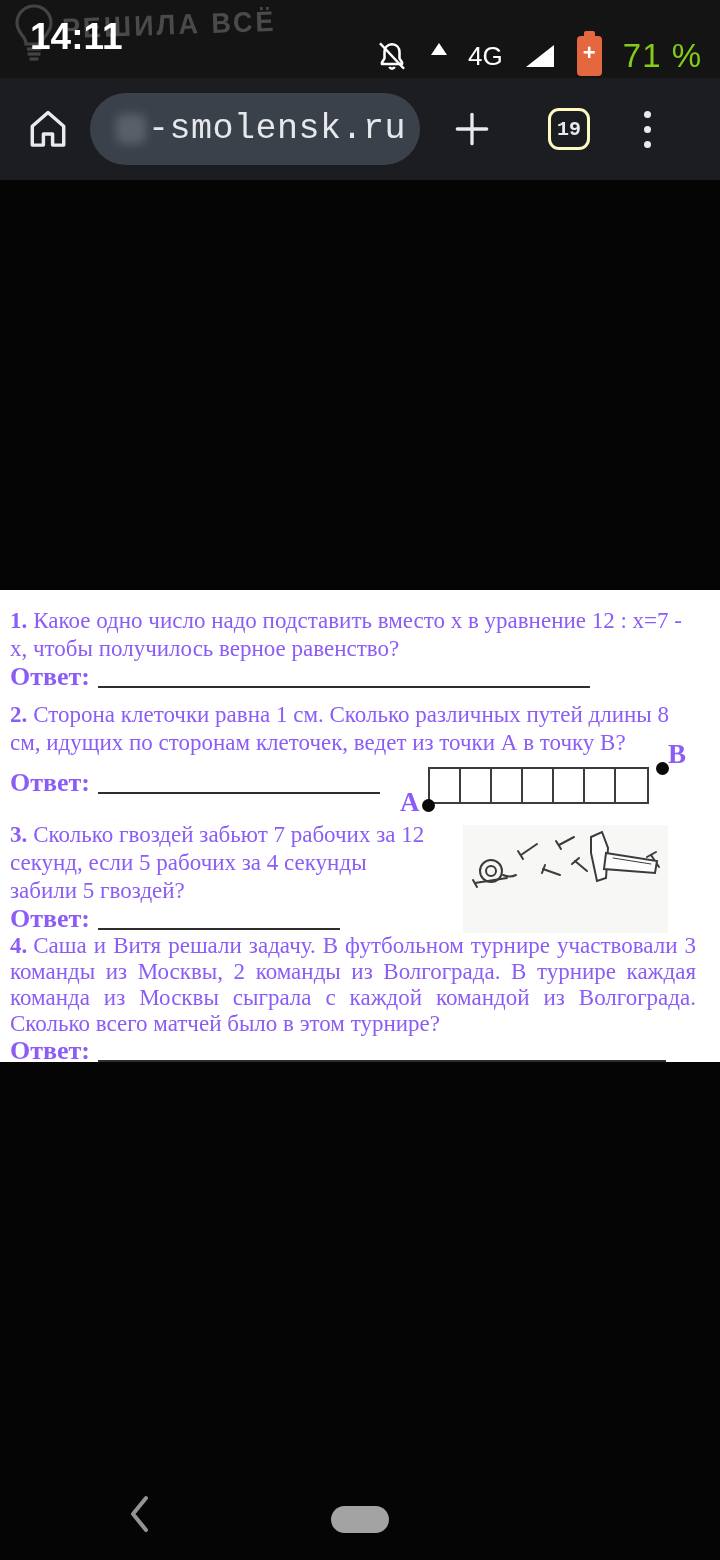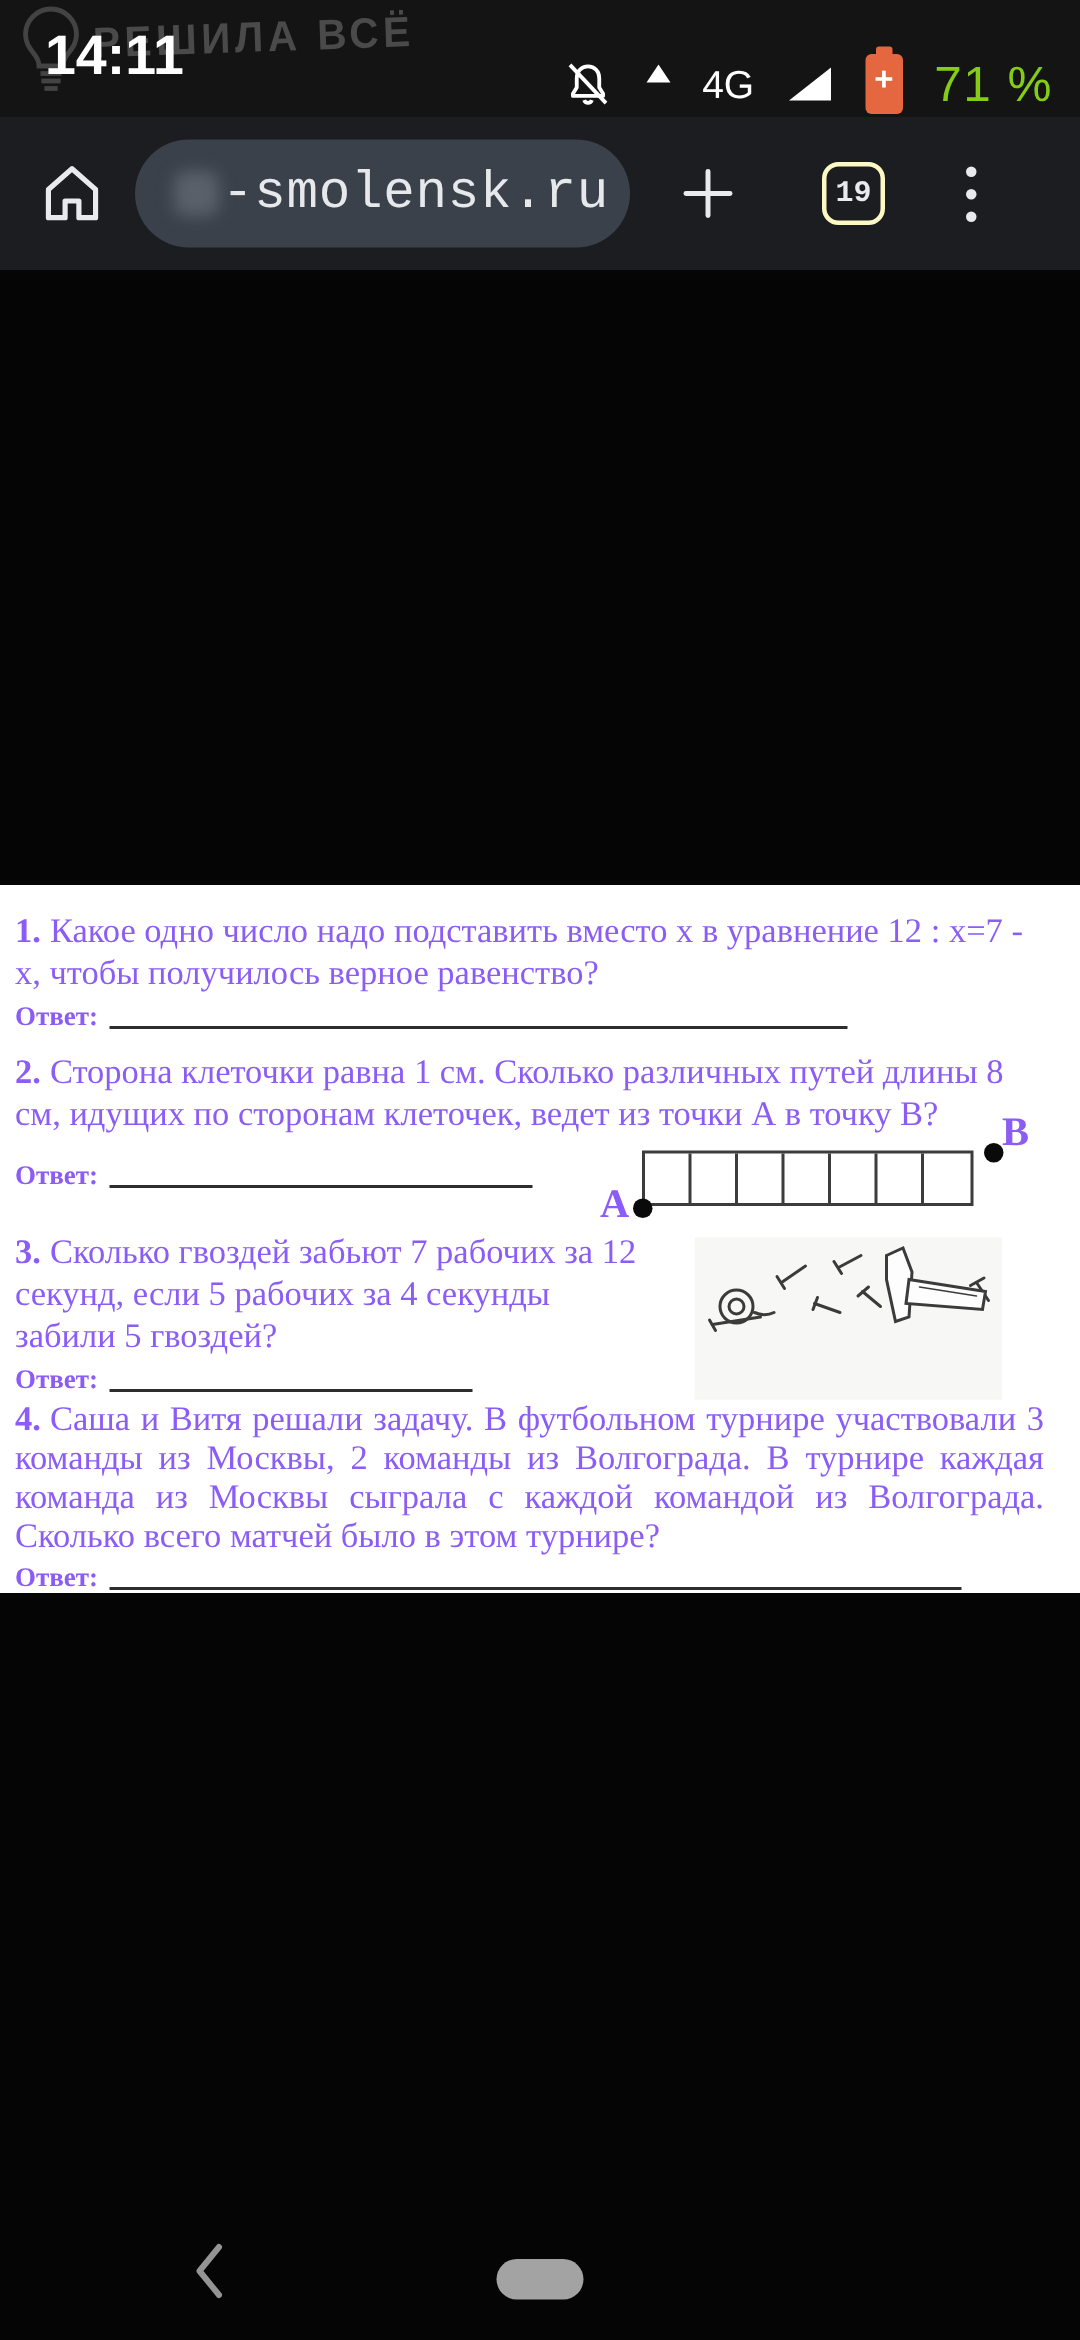--- a/index.html
+++ b/index.html
@@ -37,21 +37,21 @@
   .tab-count { color:#e8eaed; font-size:20px; font-weight:700; }
   .menu-btn { margin-left:48px; display:flex; flex-direction:column; gap:8px; padding:6px; }
   .menu-btn i { width:7px; height:7px; border-radius:50%; background:#e8eaed; }
 
   
   .viewport { position:absolute; top:180px; left:0; width:720px; height:1380px; background:#050505; }
   .doc { position:absolute; top:410px; left:0; width:720px; height:472px; background:#ffffff;
          padding:17px 24px 0 10px; font-family:"Liberation Serif", serif; color:#8b5cf6; }
   .ptext { font-size:23px; line-height:28px; }
   .ptext b { margin-right:6px; }
-  .ansrow { font-size:18px; line-height:28px; font-weight:700; }
+  .ansrow { font-size:26px; line-height:28px; font-weight:700; }
   .blank { display:inline-block; border-bottom:2px solid #2e2e2e; height:20px; margin-left:8px; vertical-align:-3px; }
   .w1 { width:492px; } .w2 { width:282px; } .w3 { width:242px; } .w4 { width:568px; }
   .prob1 { margin-bottom:10px; }
   .prob2 { position:relative; min-height:114px; margin-bottom:6px; }
   .prob2 .ansrow { margin-top:12px; }
   .prob3 { display:flex; margin-bottom:0; }
   .p3left { width:418px; flex:none; }
   .p3fig { margin:4px 28px 0 auto; background:#f7f7f6; }
   .prob4 .ptext { line-height:26px; text-align:justify; }
 

